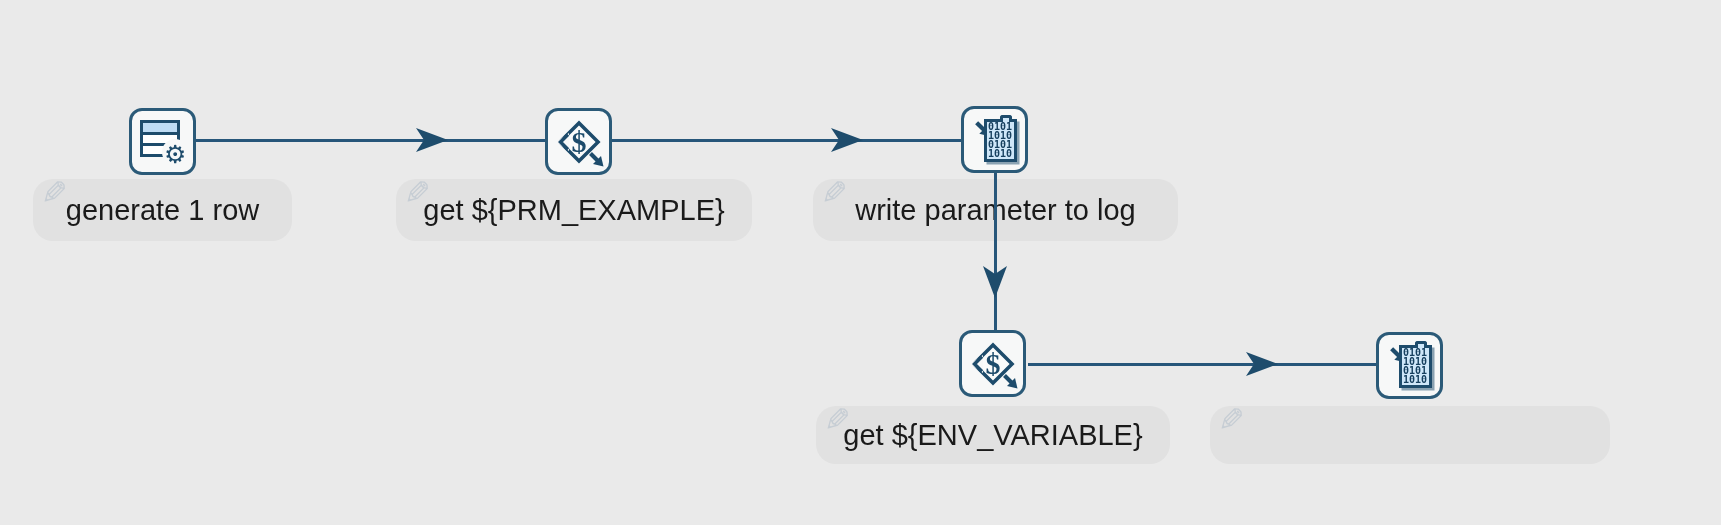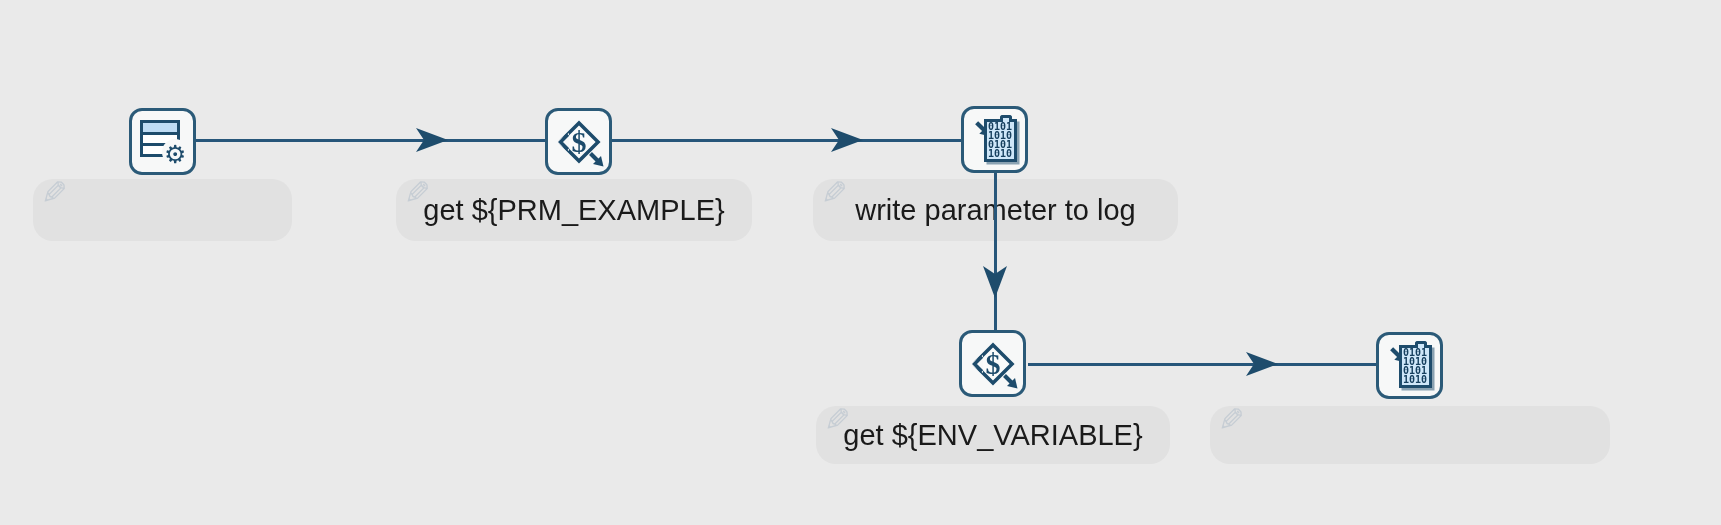--- a/index.html
+++ b/index.html
@@ -176,20 +176,21 @@
           <span class="log-line">1010</span>
           <span class="log-line">0101</span>
           <span class="log-line">1010</span>
         </div>
       </div>
     </div>
   </div>
 
   <div class="slabel" id="l1">
     <span class="pencil">✎</span>
+    <span>generate 1 row</span>
   </div>
   <div class="slabel" id="l2">
     <span class="pencil">✎</span>
     <span>get ${PRM_EXAMPLE}</span>
   </div>
   <div class="slabel" id="l3">
     <span class="pencil">✎</span>
     <span>write parameter to log</span>
   </div>
   <div class="slabel" id="l4">

